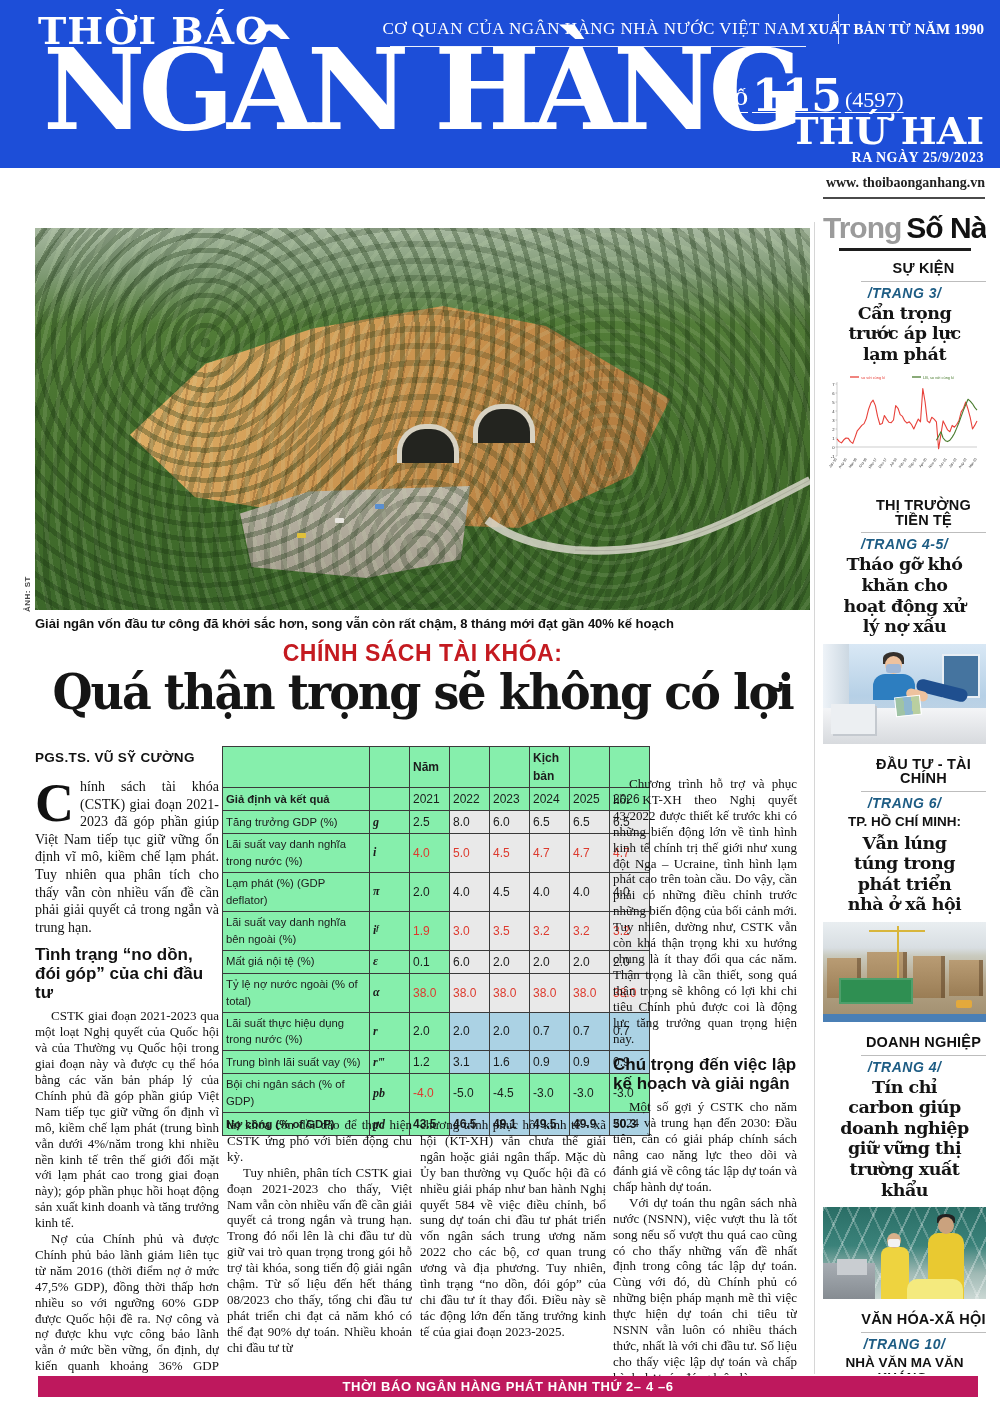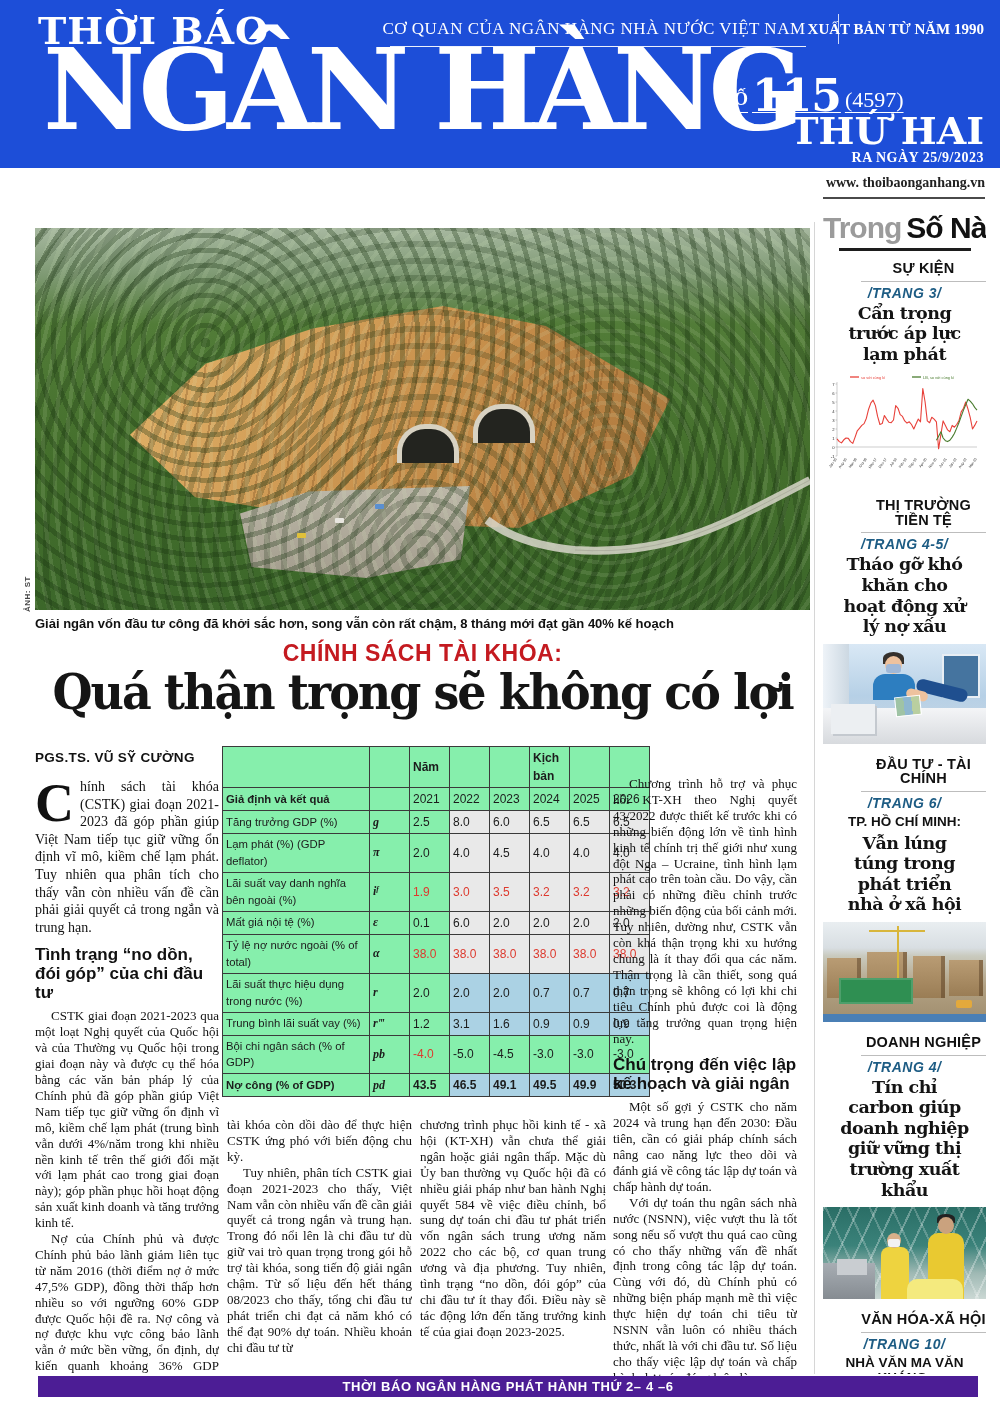--- a/index.html
+++ b/index.html
@@ -129,21 +129,21 @@
   .fw1-head{position:absolute;right:32px;top:10px;width:16px;height:17px;background:#caa27e;border-radius:50%;}
   .fw1-hair{position:absolute;right:31px;top:7px;width:18px;height:9px;background:#222;border-radius:50% 50% 0 0;}
   .fw2-body{position:absolute;left:58px;top:40px;width:28px;height:52px;background:#eed33f;border-radius:8px 8px 0 0;}
   .fw2-head{position:absolute;left:64px;top:26px;width:14px;height:15px;background:#d7b08a;border-radius:50%;}
   .fw2-mask{position:absolute;left:65px;top:32px;width:12px;height:8px;background:#f2f2f2;border-radius:2px;}
   .fm-cloth{position:absolute;left:84px;bottom:0;width:56px;height:20px;background:#f4ea7e;border-radius:10px 10px 0 0;}
   
   .book{position:relative;width:128px;height:158px;margin:3px auto 0;background:linear-gradient(180deg,#eaa83e 0,#e6a339 70%,#dfa04a 100%);overflow:hidden;box-shadow:0 0 0 1px #d8d8d8;}
 
   
-  .footer-bar{left:38px;top:1376px;width:940px;height:21px;background:#4c1d95;color:#fff;text-align:center;font:700 13px/21px "Liberation Sans",sans-serif;letter-spacing:.6px;}
+  .footer-bar{left:38px;top:1376px;width:940px;height:21px;background:#be185d;color:#fff;text-align:center;font:700 13px/21px "Liberation Sans",sans-serif;letter-spacing:.6px;}
 </style>
 </head>
 <body>
 
 <div class="page">
 
   <div class="abs masthead">
     <div class="abs mh-thoibao">THỜI BÁO</div>
     <div class="abs mh-nganhang">NGÂN HÀNG</div>
     <div class="abs mh-organ">CƠ QUAN CỦA NGÂN HÀNG NHÀ NƯỚC VIỆT NAM</div>
@@ -204,20 +204,30 @@
         </tr>
         <tr>
           <td class="lbl">Tăng trưởng GDP (%)</td>
           <td class="sym">g</td>
           <td class="val">2.5</td>
           <td class="val bg-gray">8.0</td>
           <td class="val bg-gray">6.0</td>
           <td class="val bg-gray">6.5</td>
           <td class="val bg-gray">6.5</td>
           <td class="val bg-gray">6.5</td>
+        </tr>
+        <tr>
+          <td class="lbl">Lãi suất vay danh nghĩa trong nước (%)</td>
+          <td class="sym">i</td>
+          <td class="val red">4.0</td>
+          <td class="val bg-gray red">5.0</td>
+          <td class="val bg-gray red">4.5</td>
+          <td class="val bg-gray red">4.7</td>
+          <td class="val bg-gray red">4.7</td>
+          <td class="val bg-gray red">4.7</td>
         </tr>
         <tr>
           <td class="lbl">Lạm phát (%) (GDP deflator)</td>
           <td class="sym">π</td>
           <td class="val">2.0</td>
           <td class="val bg-gray">4.0</td>
           <td class="val bg-gray">4.5</td>
           <td class="val bg-gray">4.0</td>
           <td class="val bg-gray">4.0</td>
           <td class="val bg-gray">4.0</td>

